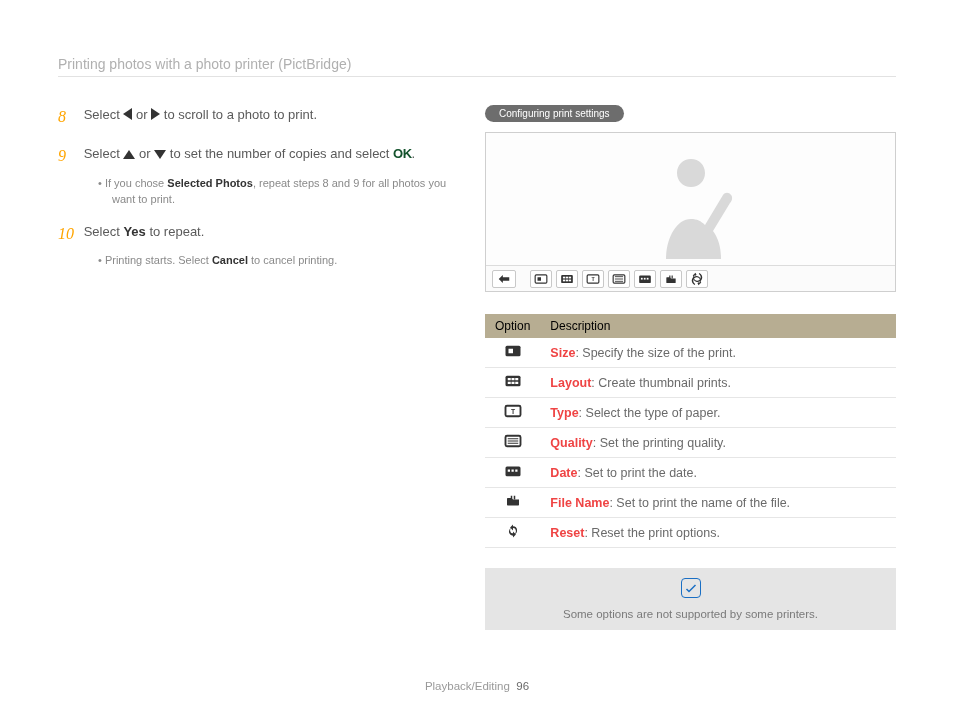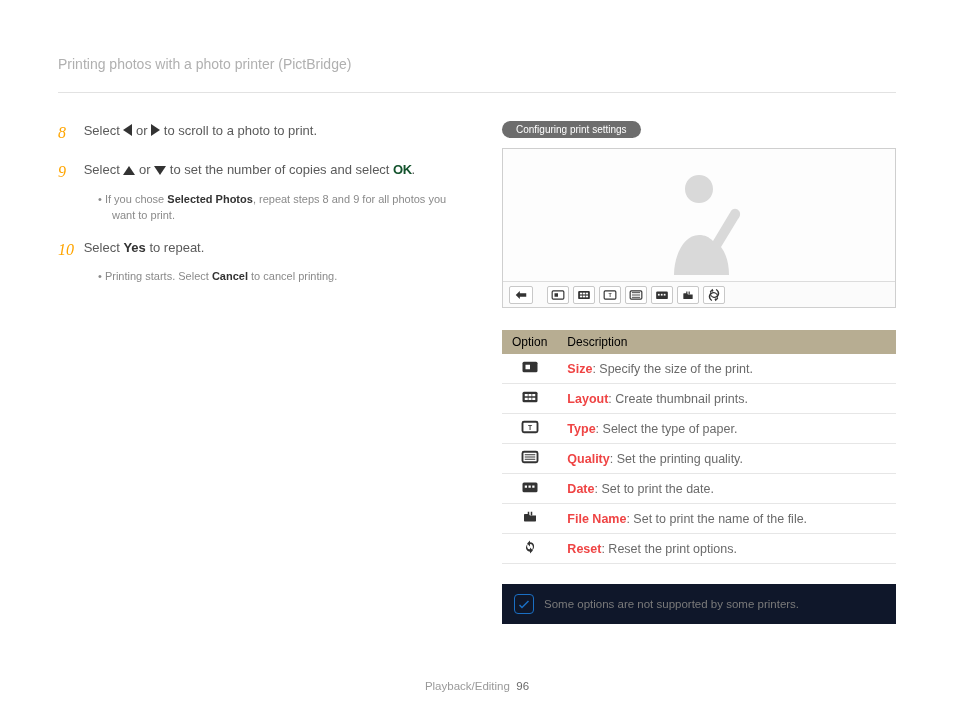--- a/index.html
+++ b/index.html
@@ -13,26 +13,26 @@
     position: relative;
   }
   .page {
     padding: 56px 58px 0 58px;
   }
   .header-title {
     color: #b0b0b0;
     font-size: 14px;
     font-weight: 400;
     border-bottom: 1px solid #e2e2e2;
-    padding-bottom: 20px;
+    padding-bottom: 4px;
     margin-bottom: 28px;
   }
   .columns {
     display: flex;
-    gap: 44px;
+    gap: 27px;
     justify-content: center;
   }
   .col-left { width: 400px; }
   .col-right { flex: 1; }
 
   .step { margin-bottom: 14px; line-height: 1.55; }
   .step-num {
     display: inline-block;
     width: 22px;
     vertical-align: top;
@@ -116,25 +116,26 @@
     padding:6px 10px;
     vertical-align: middle;
     color:#6a6a6a;
   }
   table.opts td.ic { width:48px; text-align:center; }
   table.opts td.ic svg { width:18px; height:14px; }
   table.opts td b { color:#ef4444; }
 
   .note {
     margin-top:20px;
-    background:#0f172a;
+    background:#e5e5e5;
     padding:10px 12px;
     display:flex; align-items:center; gap:10px;
     font-size:11.5px;
     color:#7a7a7a;
+    flex-direction:column;
   }
   .note-ico {
     width:20px; height:20px; border:1.5px solid #1a6fc4; border-radius:4px;
     display:flex; align-items:center; justify-content:center;
     color:#1a6fc4; flex:0 0 auto;
   }
 
   .footer {
     position:absolute; left:0; right:0; bottom:28px;
     text-align:center; font-size:11.5px; color:#9a9a9a;

